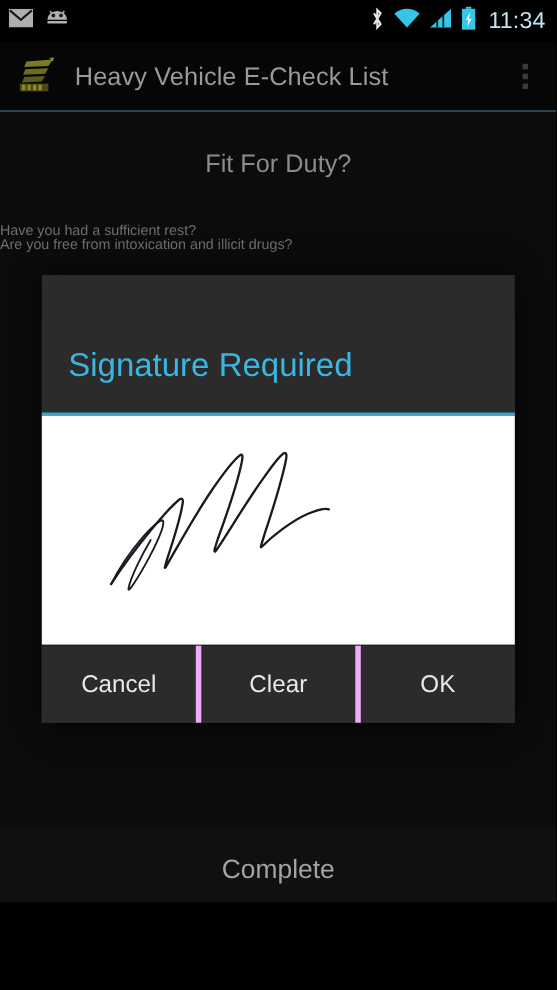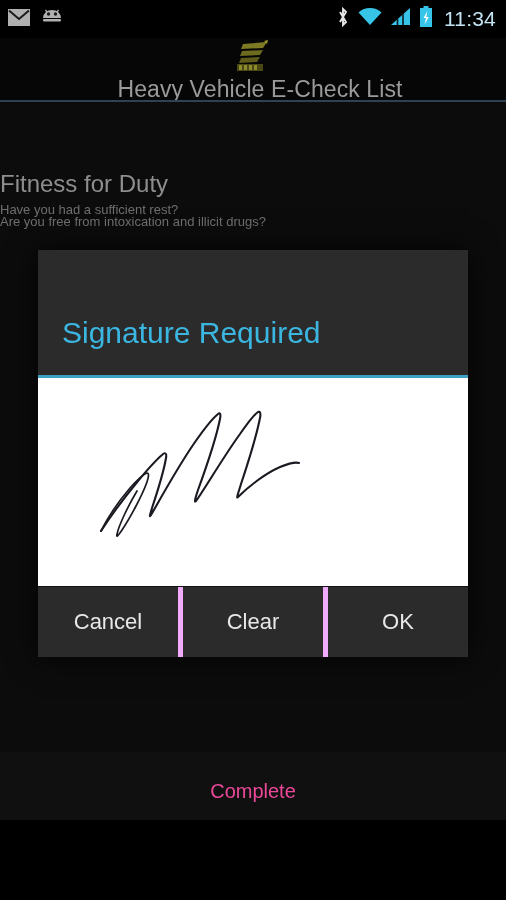--- a/index.html
+++ b/index.html
@@ -52,21 +52,20 @@
   
   #action-bar {
     position: absolute;
     left: 0; top: 38px;
     width: 506px; height: 62px;
     background: #060606;
     display: flex;
     align-items: center;
     box-sizing: border-box;
     padding: 0 0 0 14px;
-    flex-direction: column;
   }
   #app-logo {
     width: 42px; height: 38px;
     position: relative;
     flex: 0 0 auto;
     margin-right: 12px;
   }
   #app-title {
     color: #9a9a9a;
     font-size: 23px;
@@ -159,22 +158,22 @@
   #complete-bar {
     position: absolute;
     left: 0; top: 752px;
     width: 506px; height: 78px;
     background: #101011;
     display: flex;
     align-items: center;
     justify-content: center;
   }
   #complete-label {
-    color: #ec4899;
-    font-size: 20px;
+    color: #a3a3a3;
+    font-size: 24px;
   }
 
   
   #nav-bar {
     position: absolute;
     left: 0; top: 830px;
     width: 506px; height: 70px;
     background: #000000;
     display: flex;
     align-items: center;
@@ -308,21 +307,21 @@
       <span></span>
       <span></span>
       <span></span>
     </div>
   </div>
   <div id="ab-divider"></div>
 
   <div id="content">
 
 
-    <div id="group-title">Fitness for Duty</div>
+    <div id="section-heading">Fit For Duty?</div>
     <div class="q-line" id="q-line-0">Have you had a sufficient rest?</div>
     <div class="q-line" id="q-line-1">Are you free from intoxication and illicit drugs?</div>
   </div>
 
   <div id="complete-bar">
     <span id="complete-label">Complete</span>
   </div>
 
   <div id="nav-bar">
     <div class="nav-btn">

